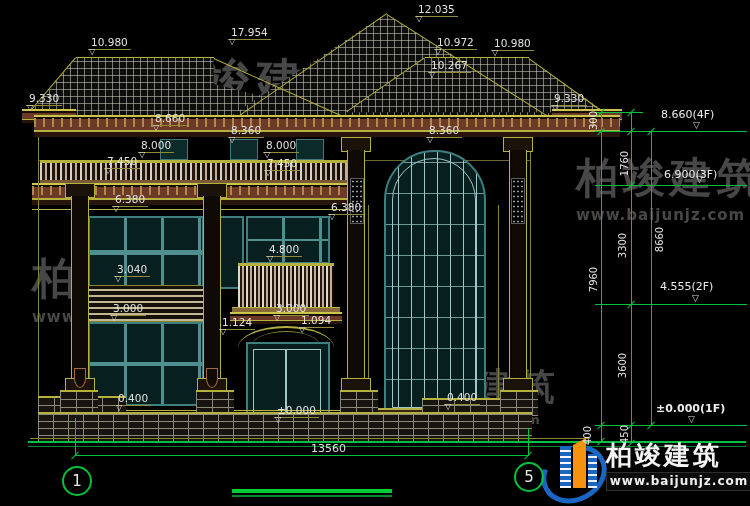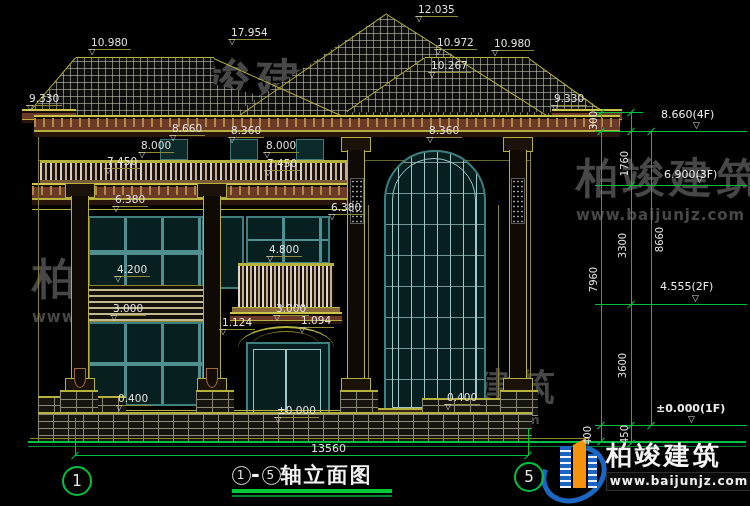--- a/index.html
+++ b/index.html
@@ -174,54 +174,51 @@
   <div class="gline" style="left:28px;top:441px;width:718px;height:2px;"></div>
   <div class="gline" style="left:28px;top:446px;width:718px;height:1px;background:#008a2e;"></div>
 
   <div class="gline" style="left:75px;top:418px;width:1px;height:38px;"></div>
   <div class="gline" style="left:528px;top:428px;width:1px;height:28px;"></div>
   <div class="gline" style="left:75px;top:455px;width:453px;height:1px;"></div>
   <div class="tick" style="left:70px;top:455px;"></div>
   <div class="tick" style="left:523px;top:455px;"></div>
   <div class="abs" style="left:282px;top:442px;color:#e2e2e2;font-size:11px;margin-left:29px;">13560</div>
 
-  <div id="titlebar">
-    <span class="tcirc">1</span><span>-</span><span class="tcirc">5</span><span>轴立面图</span>
-  </div>
   <div class="abs" style="left:232px;top:489px;width:160px;height:4px;background:#00cc35;"></div>
   <div class="abs" style="left:232px;top:495px;width:160px;height:2px;background:#00882a;"></div>
 
   <div id="logo">
     <div class="swoosh"></div>
     <div class="t1"></div>
     <div class="t2"></div>
     <div class="t3"></div>
     <div class="nm">柏竣建筑</div>
     <div class="ub">www.baijunjz.com</div>
   </div>
 
 <div class="dim" style="left:88px;top:37px;"><span>10.980</span><span class="mk">▽</span></div>
     <div class="dim" style="left:228px;top:27px;"><span>17.954</span><span class="mk">▽</span></div>
     <div class="dim" style="left:367px;top:4px;margin-left:48px;"><span>12.035</span><span class="mk">▽</span></div>
     <div class="dim" style="left:434px;top:37px;"><span>10.972</span><span class="mk">▽</span></div>
     <div class="dim" style="left:491px;top:38px;"><span>10.980</span><span class="mk">▽</span></div>
     <div class="dim" style="left:428px;top:60px;"><span>10.267</span><span class="mk">▽</span></div>
     <div class="dim" style="left:26px;top:93px;"><span>9.330</span><span class="mk">▽</span></div>
     <div class="dim" style="left:551px;top:93px;"><span>9.330</span><span class="mk">▽</span></div>
-    <div class="dim" style="left:169px;top:113px;margin-top:10px;"><span>8.660</span><span class="mk">▽</span></div>
+    <div class="dim" style="left:152px;top:113px;"><span>8.660</span><span class="mk">▽</span></div>
     <div class="dim" style="left:228px;top:125px;"><span>8.360</span><span class="mk">▽</span></div>
     <div class="dim" style="left:426px;top:125px;"><span>8.360</span><span class="mk">▽</span></div>
     <div class="dim" style="left:138px;top:140px;"><span>8.000</span><span class="mk">▽</span></div>
     <div class="dim" style="left:263px;top:140px;"><span>8.000</span><span class="mk">▽</span></div>
     <div class="dim" style="left:104px;top:156px;"><span>7.450</span><span class="mk">▽</span></div>
     <div class="dim" style="left:264px;top:158px;"><span>7.450</span><span class="mk">▽</span></div>
     <div class="dim" style="left:112px;top:194px;"><span>6.380</span><span class="mk">▽</span></div>
     <div class="dim" style="left:328px;top:202px;"><span>6.380</span><span class="mk">▽</span></div>
     <div class="dim" style="left:266px;top:244px;"><span>4.800</span><span class="mk">▽</span></div>
-    <div class="dim" style="left:114px;top:264px;"><span>4.200</span><span class="mk">▽</span></div>
+    <div class="dim" style="left:114px;top:264px;"><span>3.040</span><span class="mk">▽</span></div>
     <div class="dim" style="left:110px;top:303px;"><span>3.000</span><span class="mk">▽</span></div>
     <div class="dim" style="left:273px;top:303px;"><span>3.000</span><span class="mk">▽</span></div>
     <div class="dim" style="left:219px;top:317px;"><span>1.124</span><span class="mk">▽</span></div>
     <div class="dim" style="left:298px;top:315px;"><span>1.094</span><span class="mk">▽</span></div>
     <div class="dim" style="left:115px;top:393px;"><span>0.400</span><span class="mk">▽</span></div>
     <div class="dim" style="left:444px;top:392px;"><span>0.400</span><span class="mk">▽</span></div>
     <div class="dim" style="left:274px;top:405px;"><span>±0.000</span><span class="mk">▽</span></div>
     <div class="lvl" style="left:661px;top:108px;">8.660(4F)</div>
     <div class="tri" style="left:693px;top:120px;">▽</div>
     <div class="lvl" style="left:664px;top:168px;">6.900(3F)</div>

